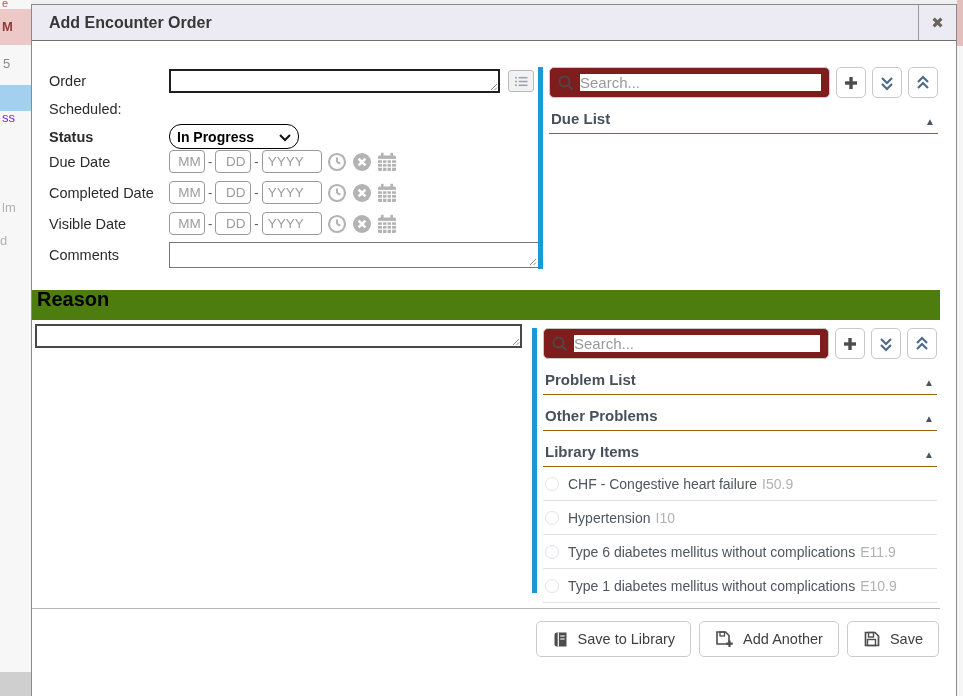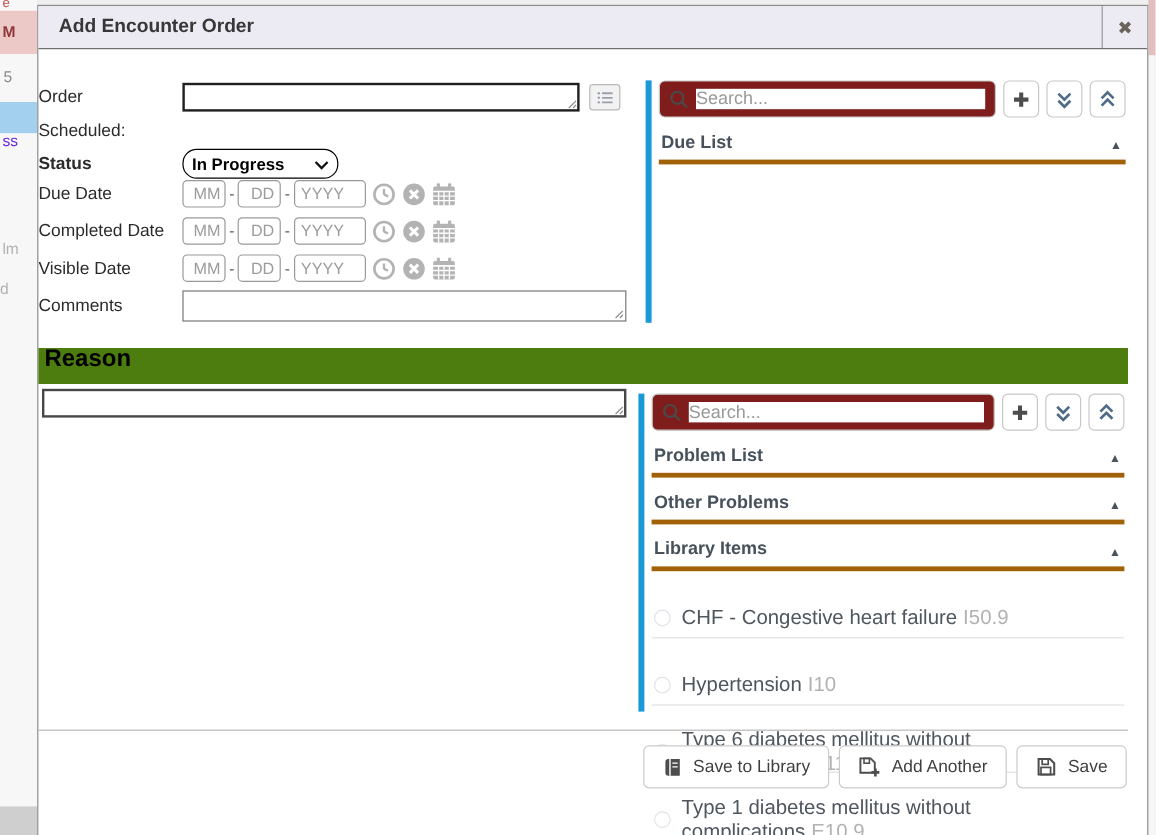--- a/index.html
+++ b/index.html
@@ -28,21 +28,21 @@
   .modal-header { height:36px; background:#eceaf2; border-bottom:1px solid #6e6e6e;
                   display:flex; align-items:stretch; }
   .modal-title { flex:1; padding-left:17px; display:flex; align-items:center;
                  font-size:16px; font-weight:bold; color:#373737; }
   .modal-close { width:38px; border-left:1px solid #9a9a9a; display:flex; align-items:center;
                  justify-content:center; cursor:pointer; color:#6a645b; font-size:15px; font-weight:bold; }
   .modal-body { position:relative; height:663px; }
 
   
   .row { position:absolute; left:0; display:flex; align-items:center; }
-  .row .lbl { flex:0 0 120px; font-size:14.5px; color:#2b2b2b; }
+  .row .lbl { flex:0 0 120px; margin-left:17px; font-size:14.5px; color:#2b2b2b; }
   .ta-wrap { position:relative; display:inline-block; }
   textarea.box { display:block; resize:none; outline:none; font:13px "Liberation Sans",sans-serif; padding:2px 4px; }
   .order-box { width:331px; height:24px; border:2px solid #1f1f1f; }
   .comments-box { width:370px; height:26px; border:1px solid #777; }
   .reason-box { width:487px; height:24px; border:2px solid #474747; }
   .grip { position:absolute; right:2px; bottom:2px; pointer-events:none; }
   .list-btn { margin-left:8px; width:26px; height:22px; background:#f2f2f2; border:1px solid #b9b9b9;
               border-radius:3px; display:flex; align-items:center; justify-content:center; cursor:pointer; }
   .select-box { position:relative; width:130px; height:25px; border:1px solid #000; border-radius:12px;
                 background:#fff; display:flex; align-items:center; padding:0 24px 0 7px;
@@ -64,25 +64,25 @@
   .panel1 { left:517px; top:26px; width:389px; }
   .panel2 { left:511px; top:287px; width:394px; }
   .search-row { display:flex; gap:6px; height:31px; }
   .search-box { flex:1; border:1px solid #c8c8c8; border-radius:5px; display:flex; align-items:center;
                 padding:0 8px; gap:6px; background:#7f1d1d; }
   .search-box input { border:none; outline:none; flex:1; font:15px "Liberation Sans",sans-serif; color:#333; min-width:0; }
   .search-box input::placeholder { color:#999; }
   .sq-btn { width:30px; height:31px; border:1px solid #c8c8c8; border-radius:5px; background:#fff;
             display:flex; align-items:center; justify-content:center; cursor:pointer; }
   .acc-header { display:flex; justify-content:space-between; align-items:flex-end;
-                padding:12px 3px 6px 2px; border-bottom:4px solid #a16207;
+                padding:12px 3px 6px 2px; border-bottom:1px solid #a16207;
                 font-size:15px; font-weight:bold; color:#47515b; cursor:pointer; }
   .acc-arrow { font-size:10px; color:#4a545e; }
   .lib-item { display:flex; align-items:center; gap:9px; padding:0 2px; height:34px;
-              border-bottom:1px solid #e2e2e2; font-size:17px; color:#4e565e; cursor:pointer;margin-top:22px; }
+              border-bottom:1px solid #e2e2e2; font-size:14px; color:#4e565e; cursor:pointer; }
   .radio { flex:0 0 14px; width:14px; height:14px; border:1px solid #e0e3e8; border-radius:50%; background:#fff; }
   .lib-code { color:#b2b2b2; margin-left:5px; }
 
   
   .reason-bar { position:absolute; left:0; top:249px; width:908px; height:30px; background:#4d7c0f;
                 font-size:20px; font-weight:bold; color:#000; line-height:19px; padding-left:5px; }
   .reason-row { position:absolute; left:3px; top:283px; }
 
   
   .footer-line { position:absolute; left:0; top:567px; width:908px; border-top:1px solid #b8b8b8; }

